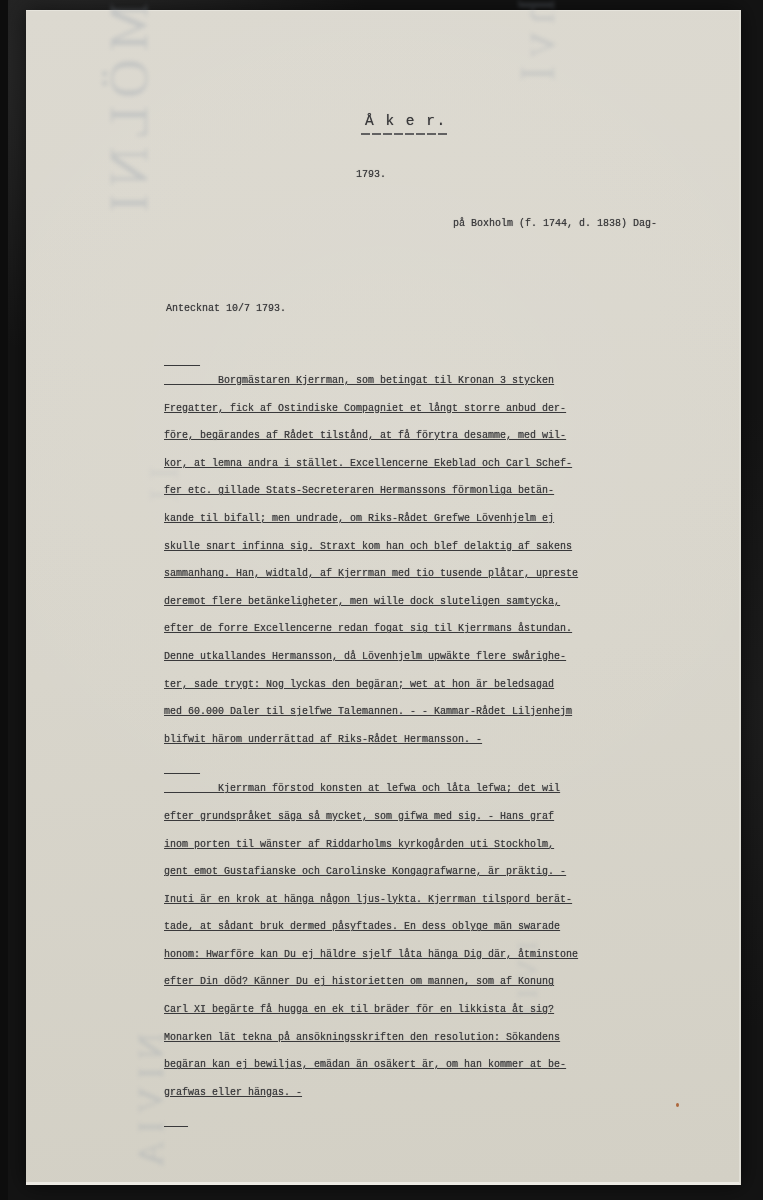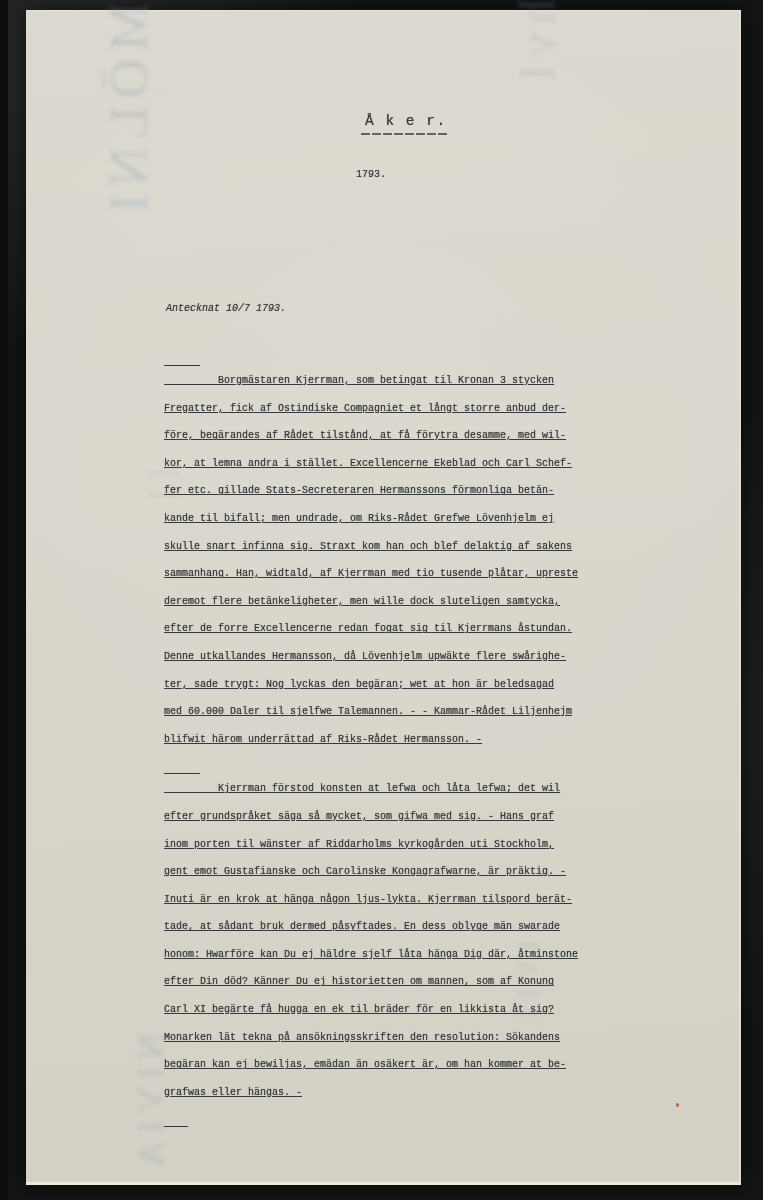--- a/index.html
+++ b/index.html
@@ -34,21 +34,21 @@
   }
   .tline{height:27.6px;line-height:27.6px;}
   .title{left:339px;top:101px;font-size:14.5px;letter-spacing:1.5px;line-height:18px;}
   .title-underline{
     position:absolute;left:335px;top:122px;width:88px;height:2px;
     background:repeating-linear-gradient(90deg,#4c4c4e 0 9px, rgba(0,0,0,0) 9px 11px);
     opacity:.85;
   }
   .year{left:330px;top:155px;line-height:18px;}
   .citation{left:427px;top:199px;}
-  .annotation{left:140px;top:289px;line-height:18px;font-style:italic;}
+  .annotation{left:140px;top:289px;line-height:18px;}
   .body{left:138px;top:334px;text-decoration:underline;}
   .para{position:relative;}
   .ghost{
     position:absolute;
     font-family:"Liberation Serif","DejaVu Serif",serif;
     color:var(--bleed-color,#8d99a8);
     writing-mode:vertical-rl;
     transform:scaleX(-1);
     filter:blur(2px);
     letter-spacing:8px;
@@ -74,21 +74,21 @@
     <div class="ghost g2">hvI</div>
     <div class="ghost g3">NIVIA</div>
     <div class="ghost g4">IVII</div>
     <div class="ghost g5">II</div>
 
     <div class="type title">Å k e r.</div>
     <div class="title-underline"></div>
 
     <div class="type year">1793.</div>
 
-    <div class="type citation"></div>
+    <div class="type citation"><div class="tline">på Boxholm (f. 1744, d. 1838) Dag-</div></div>
 
     <div class="type annotation">Antecknat 10/7 1793.</div>
 
     <div class="type body">
       <div class="para"><div class="tline">         Borgmästaren Kjerrman, som betingat til Kronan 3 stycken</div><div class="tline">Fregatter, fick af Ostindiske Compagniet et långt storre anbud der-</div><div class="tline">före, begärandes af Rådet tilstånd, at få förytra desamme, med wil-</div><div class="tline">kor, at lemna andra i stället. Excellencerne Ekeblad och Carl Schef-</div><div class="tline">fer etc. gillade Stats-Secreteraren Hermanssons förmonliga betän-</div><div class="tline">kande til bifall; men undrade, om Riks-Rådet Grefwe Lövenhjelm ej</div><div class="tline">skulle snart infinna sig. Straxt kom han och blef delaktig af sakens</div><div class="tline">sammanhang. Han, widtald, af Kjerrman med tio tusende plåtar, upreste</div><div class="tline">deremot flere betänkeligheter, men wille dock sluteligen samtycka,</div><div class="tline">efter de forre Excellencerne redan fogat sig til Kjerrmans åstundan.</div><div class="tline">Denne utkallandes Hermansson, då Lövenhjelm upwäkte flere swårighe-</div><div class="tline">ter, sade trygt: Nog lyckas den begäran; wet at hon är beledsagad</div><div class="tline">med 60.000 Daler til sjelfwe Talemannen. - - Kammar-Rådet Liljenhejm</div><div class="tline">blifwit härom underrättad af Riks-Rådet Hermansson. -</div></div>
       <div class="para"><div class="tline">         Kjerrman förstod konsten at lefwa och låta lefwa; det wil</div><div class="tline">efter grundspråket säga så mycket, som gifwa med sig. - Hans graf</div><div class="tline">inom porten til wänster af Riddarholms kyrkogården uti Stockholm,</div><div class="tline">gent emot Gustafianske och Carolinske Kongagrafwarne, är präktig. -</div><div class="tline">Inuti är en krok at hänga någon ljus-lykta. Kjerrman tilspord berät-</div><div class="tline">tade, at sådant bruk dermed påsyftades. En dess oblyge män swarade</div><div class="tline">honom: Hwarföre kan Du ej häldre sjelf låta hänga Dig där, åtminstone</div><div class="tline">efter Din död? Känner Du ej historietten om mannen, som af Konung</div><div class="tline">Carl XI begärte få hugga en ek til bräder för en likkista åt sig?</div><div class="tline">Monarken lät tekna på ansökningsskriften den resolution: Sökandens</div><div class="tline">begäran kan ej bewiljas, emädan än osäkert är, om han kommer at be-</div><div class="tline">grafwas eller hängas. -</div></div>
     </div>
 
     <div class="speck"></div>
   </div>

